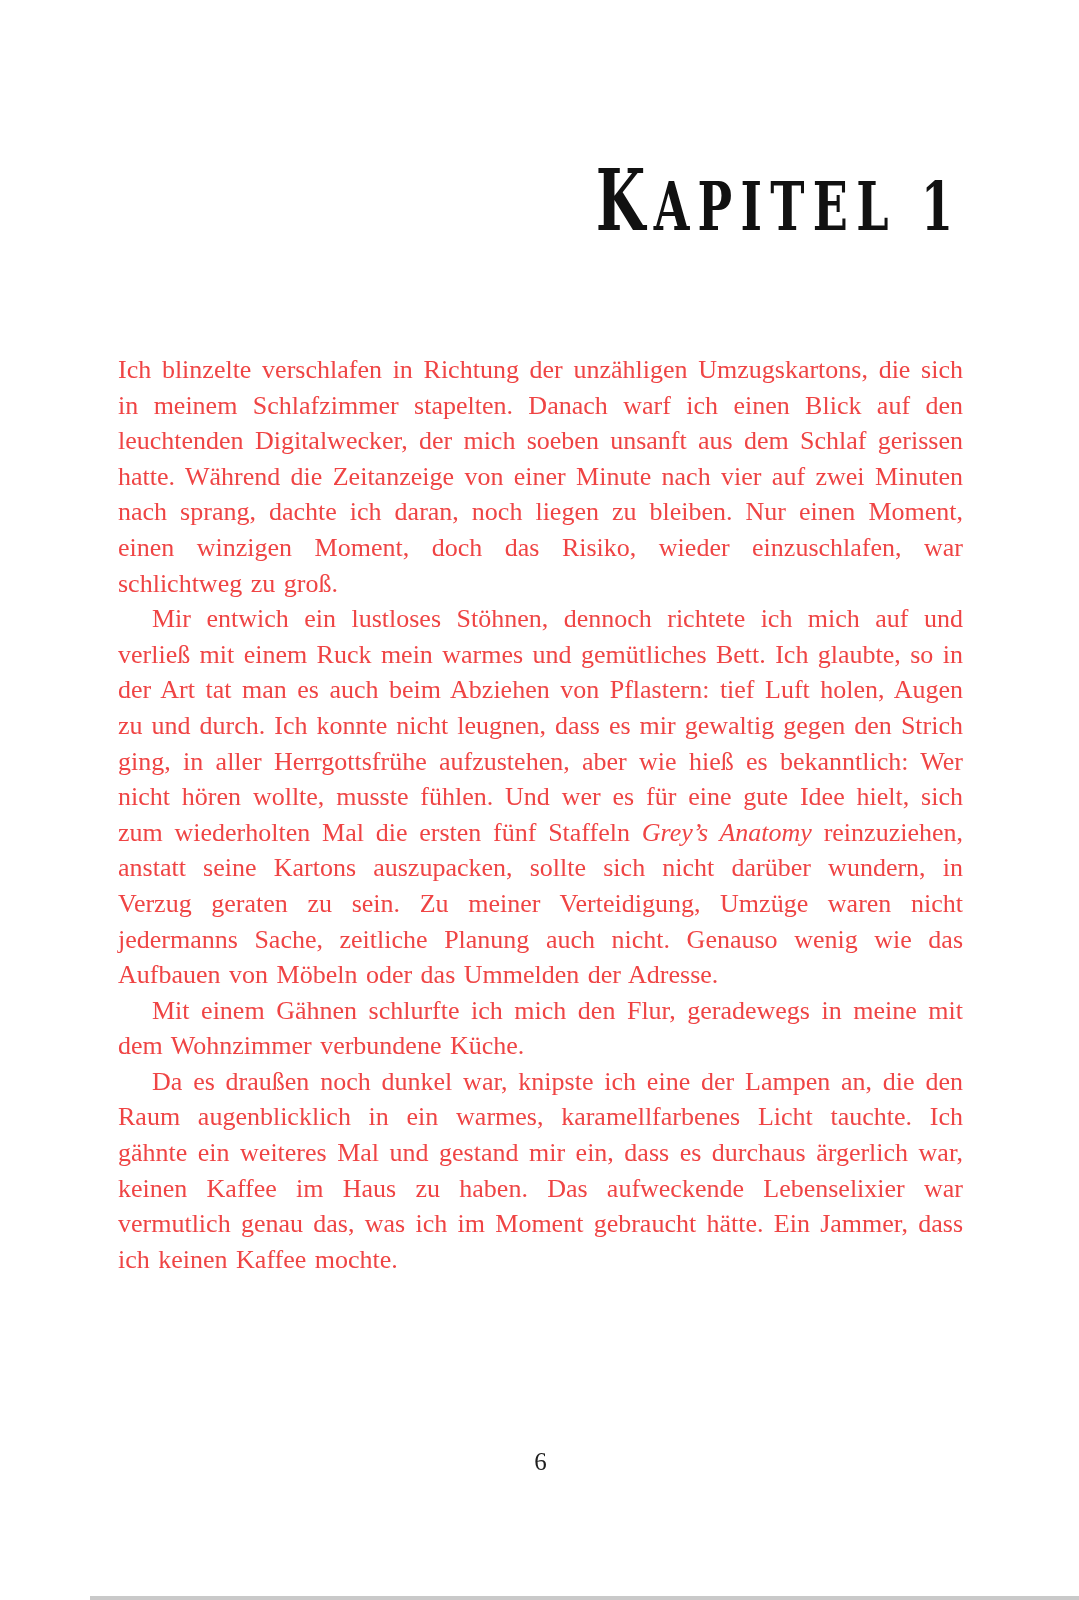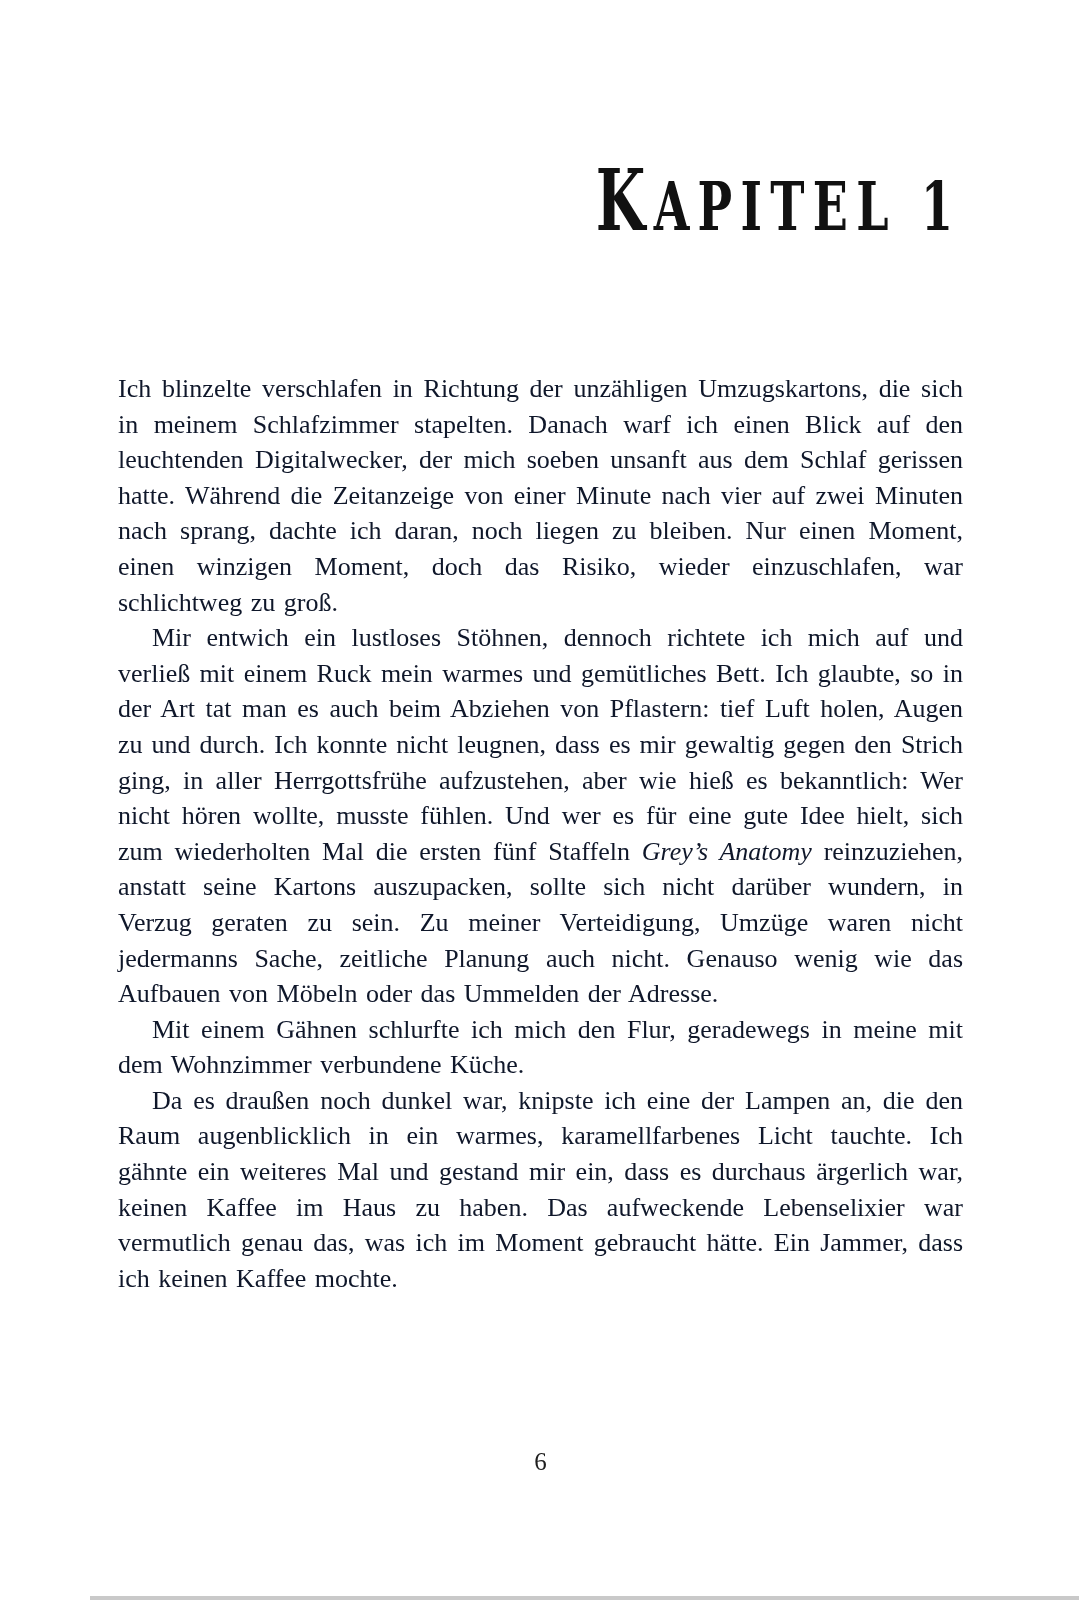--- a/index.html
+++ b/index.html
@@ -32,27 +32,27 @@
     transform: scale(0.92, 1.35);
     transform-origin: top right;
     color: #111111;
     white-space: nowrap;
   }
   .chapter-title::first-letter {
     font-size: 62px;
   }
   .body-text {
     position: absolute;
-    top: 371px;
+    top: 352px;
     left: 118px;
     width: 845px;
     font-size: 26px;
     line-height: 35.6px;
     text-align: justify;
-    color: #0f172a;
+    color: #ef4444;
     hyphens: auto;
     -webkit-hyphens: auto;
   }
   .body-text p.para {
     margin: 0;
     word-spacing: 2px;
   }
   .body-text p.para.indent {
     text-indent: 34px;
   }

